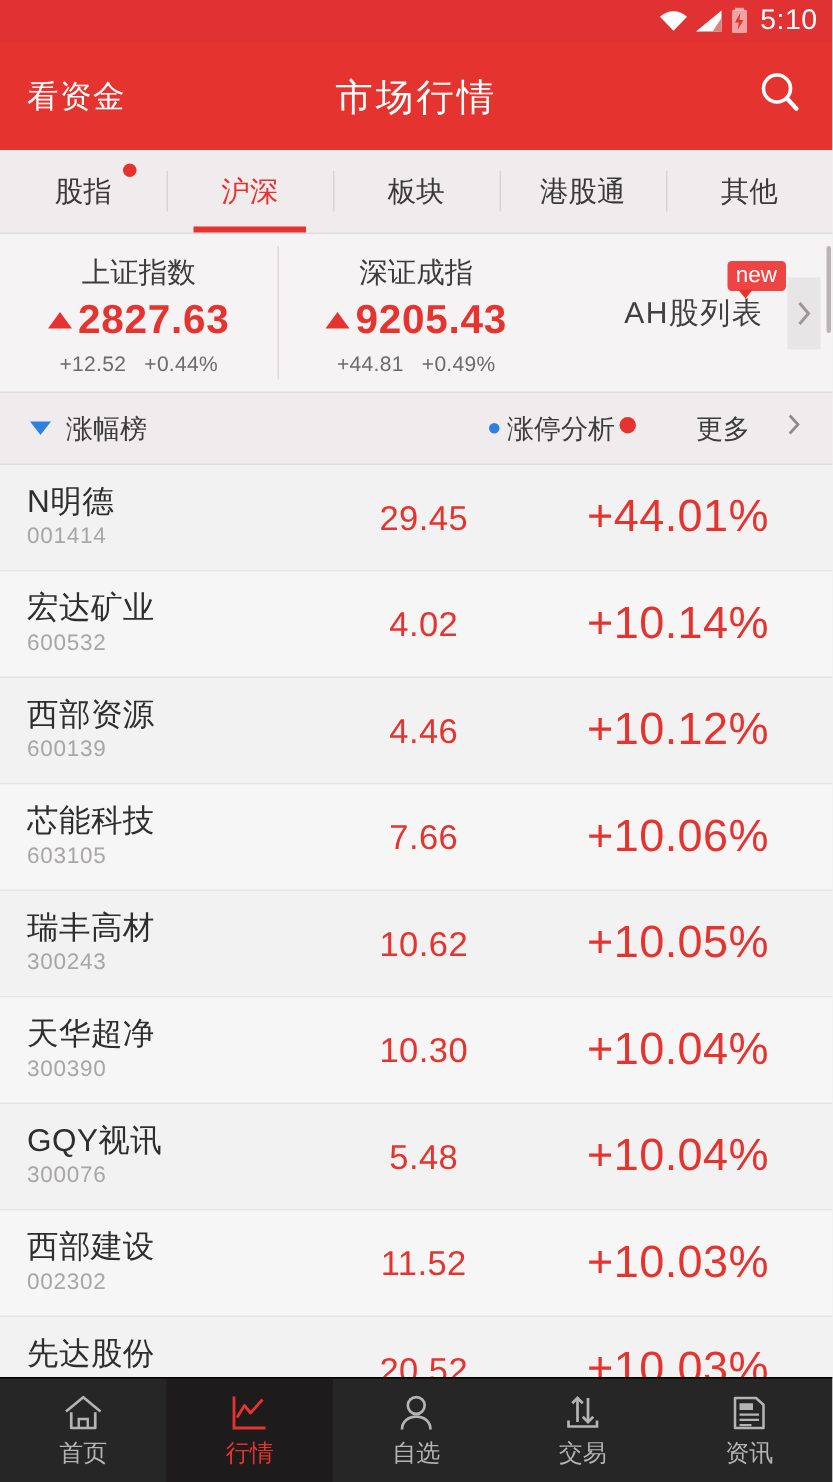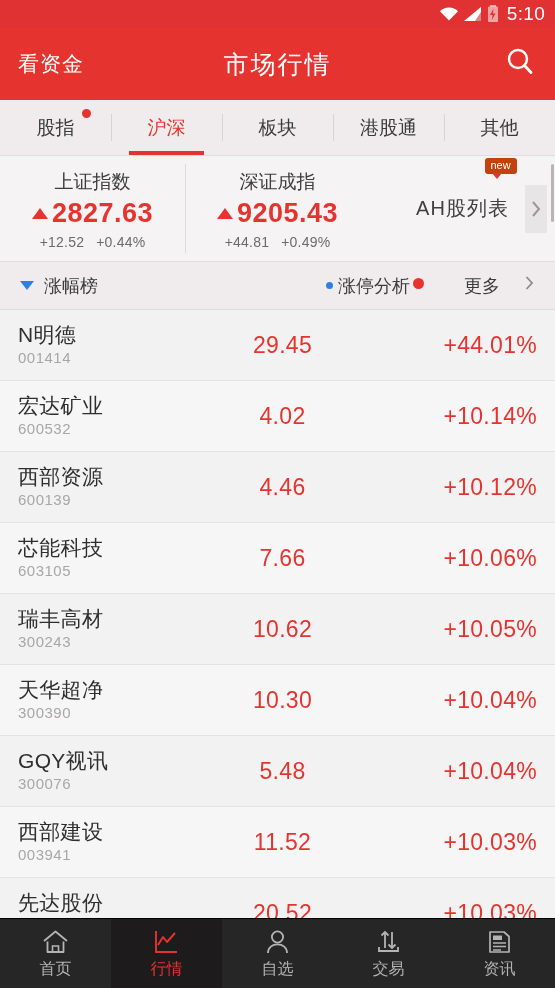--- a/index.html
+++ b/index.html
@@ -81,22 +81,22 @@
   .idx-sub { font-size:14px; color:#6b6b6b; margin-top:5px; letter-spacing:.2px; }
   .idx-sub span { margin-right:8px; }
   .idx-sub span:last-child { margin-right:0; }
 
   .ahcard {
     flex:1; display:flex; align-items:center; justify-content:center;
     position:relative;
   }
   .ah-label { font-size:20px; color:#404040; letter-spacing:1px; }
   .ah-new {
-    position:absolute; top:2px; left:50%; margin-left:22px;
-    background:#c2410c; color:#fff; font-size:11px;
+    position:absolute; top:18px; left:50%; margin-left:22px;
+    background:#ef4444; color:#fff; font-size:15px;
     padding:2px 6px 3px; border-radius:3px; line-height:1;
   }
   .ah-new::after {
     content:""; position:absolute; bottom:-5px; left:7px;
     border-left:5px solid transparent; border-right:5px solid transparent;
     border-top:6px solid #e5342f;
   }
   .ah-chev {
     position:absolute; right:8px; top:50%; transform:translateY(-50%);
     width:22px; height:48px; background:#e8e5e6;
@@ -141,21 +141,21 @@
   }
   .row:nth-child(even) { background:#f7f6f6; }
   .row-name { width:190px; display:flex; flex-direction:column; justify-content:center; }
   .nm { font-size:21px; color:#2e2e2e; line-height:1.15; letter-spacing:.3px; }
   .cd { font-size:15px; color:#a8a6a6; line-height:1.3; margin-top:1px; letter-spacing:.5px; }
   .row-price {
     flex:1; text-align:center; font-size:23px; color:#e5342f;
     letter-spacing:.3px; padding-right:10px;
   }
   .row-chg {
-    width:170px; text-align:right; font-size:23px; color:#e5342f;
+    width:170px; text-align:center; font-size:30px; color:#e5342f;
     letter-spacing:.3px;
   }
 
   
   .bottomnav {
     flex:0 0 70px; background:#262626; display:flex;
     border-top:1px solid #000;
   }
   .nav {
     flex:1; display:flex; flex-direction:column; align-items:center;
@@ -331,21 +331,21 @@
         <div class="row-name">
           <span class="nm">GQY视讯</span>
           <span class="cd">300076</span>
         </div>
         <div class="row-price">5.48</div>
         <div class="row-chg">+10.04%</div>
       </div>
       <div class="row">
         <div class="row-name">
           <span class="nm">西部建设</span>
-          <span class="cd">003941</span>
+          <span class="cd">002302</span>
         </div>
         <div class="row-price">11.52</div>
         <div class="row-chg">+10.03%</div>
       </div>
       <div class="row">
         <div class="row-name">
           <span class="nm">先达股份</span>
           <span class="cd">603086</span>
         </div>
         <div class="row-price">20.52</div>

